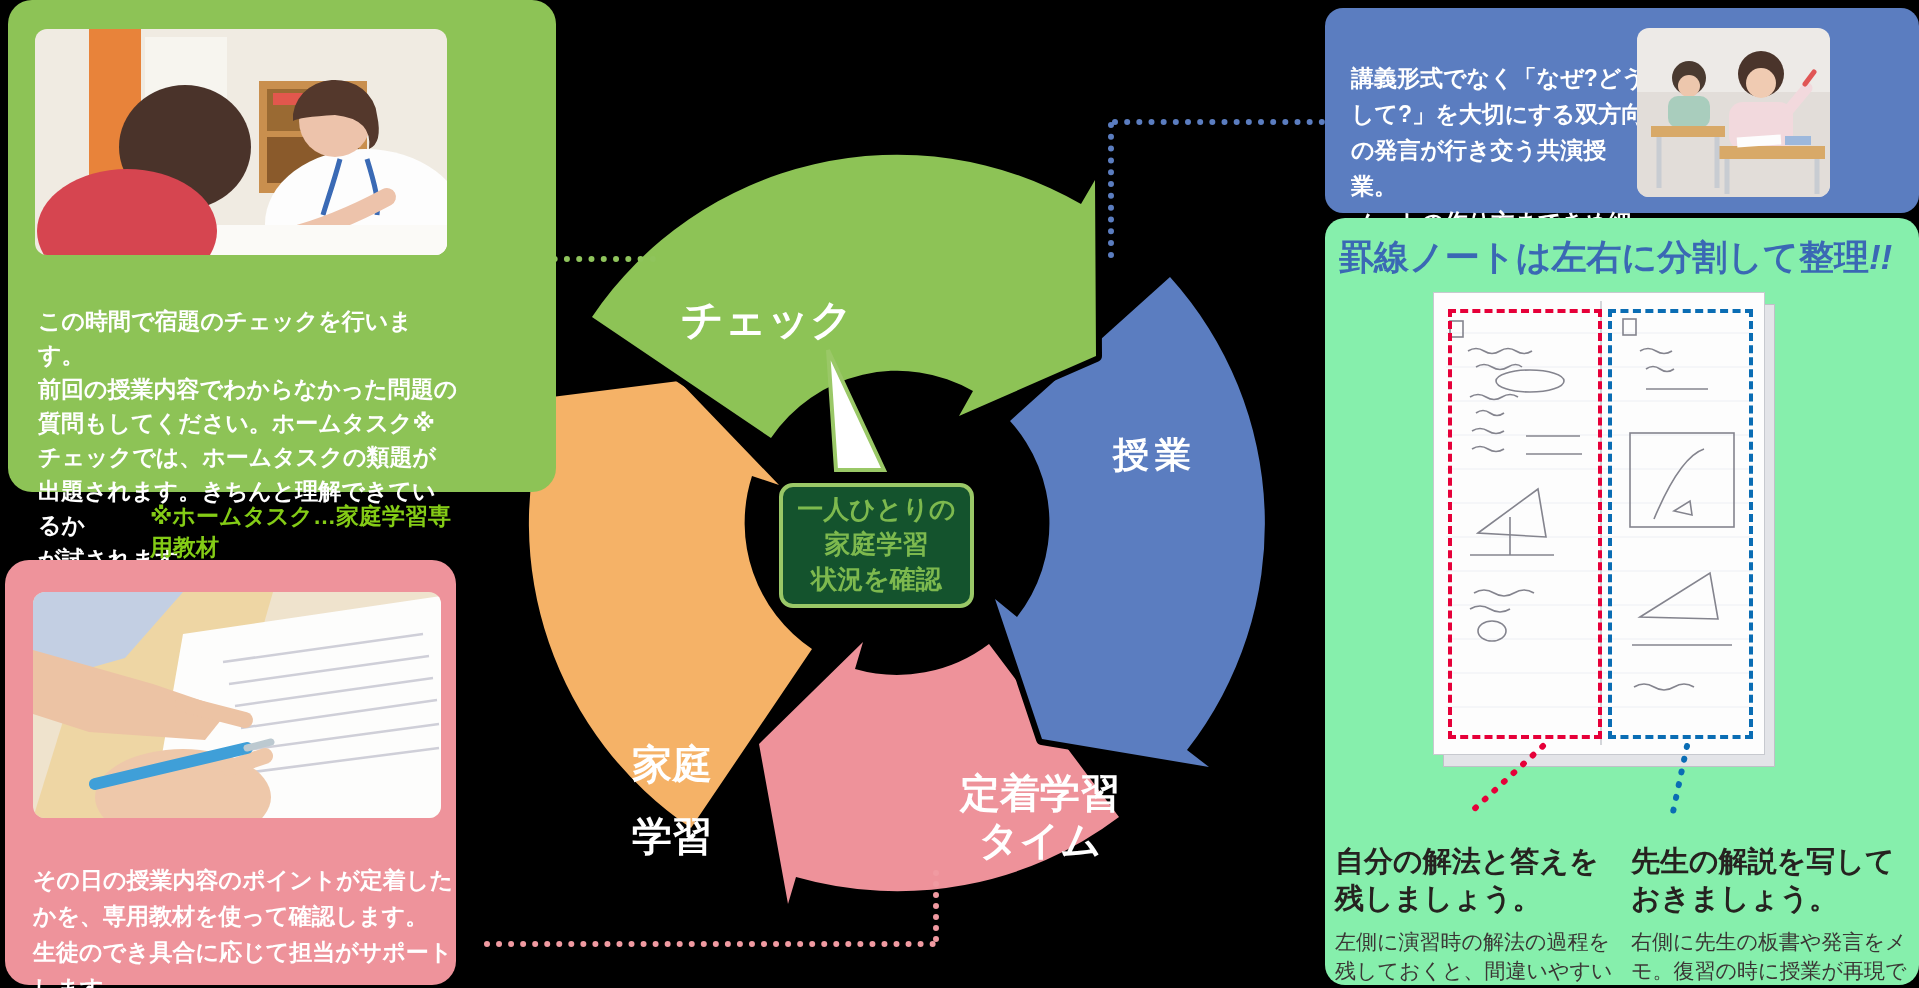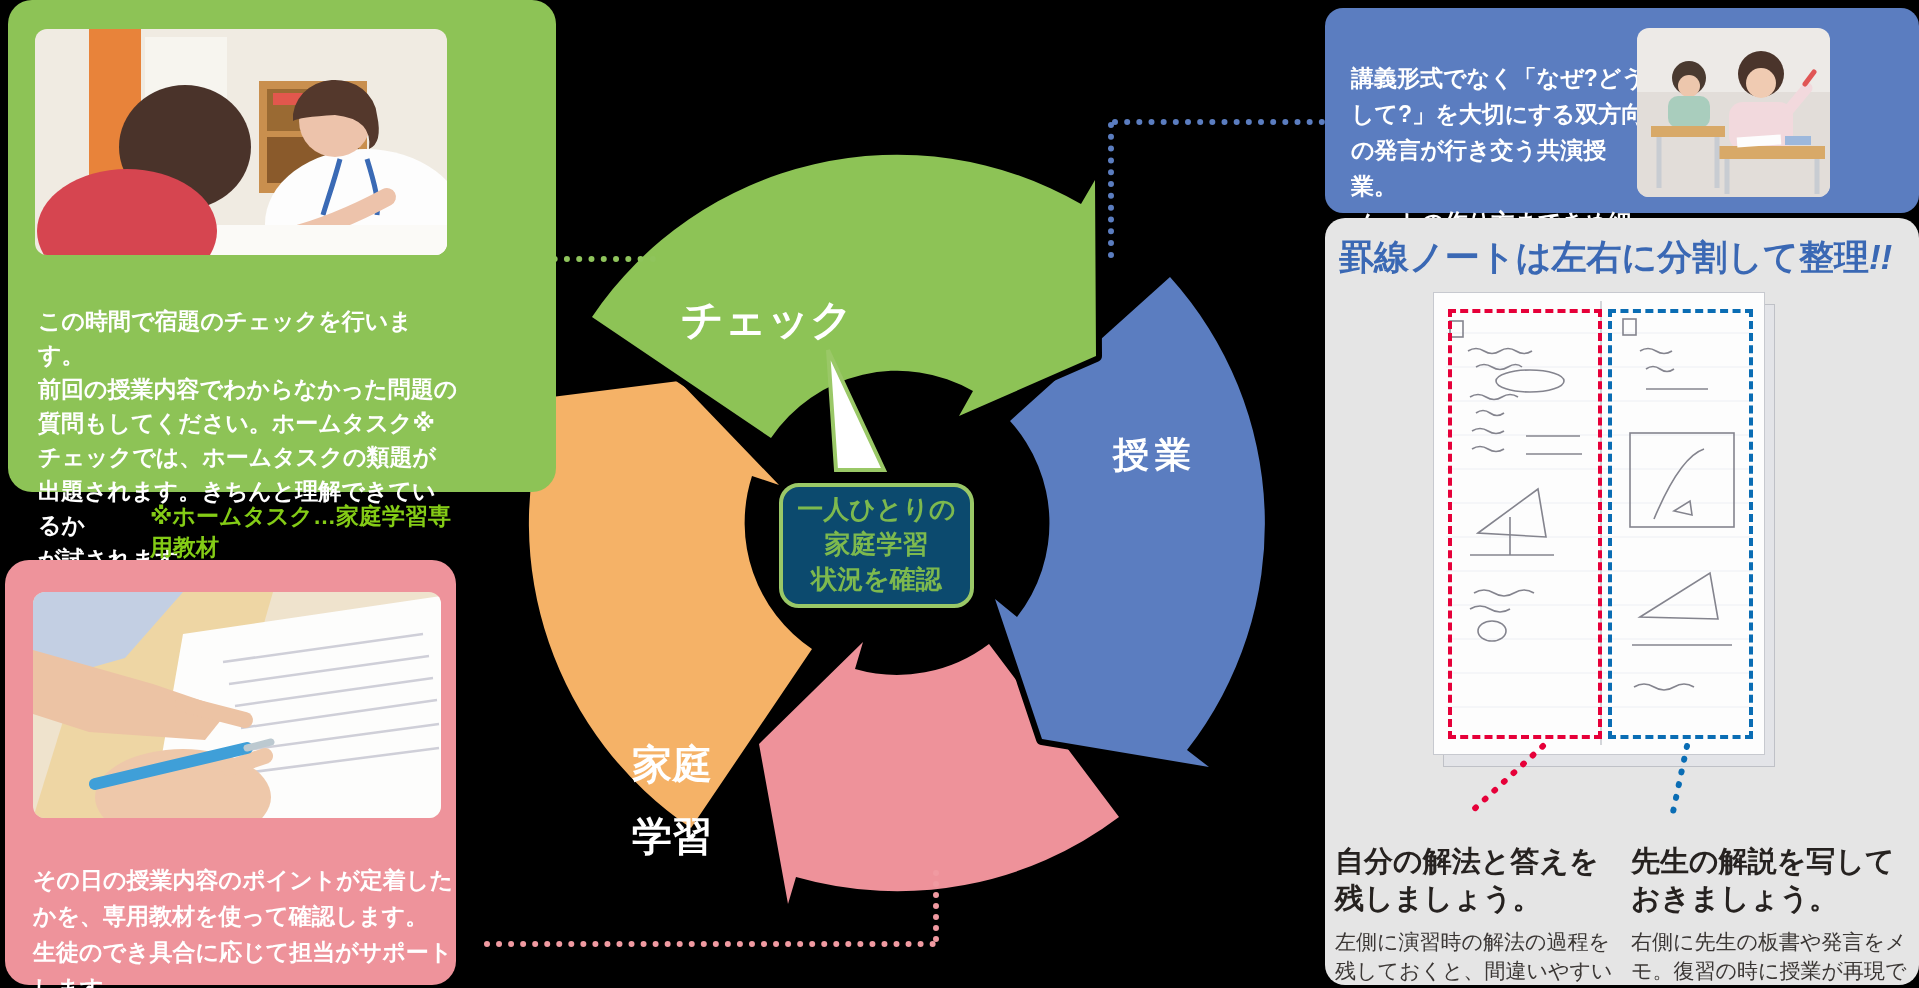--- a/index.html
+++ b/index.html
@@ -17,21 +17,21 @@
   #retention-box{left:5px;top:560px;width:451px;height:425px;background:#ee939b;border-radius:24px;}
   #retention-photo{left:28px;top:32px;width:408px;height:226px;border-radius:12px;overflow:hidden;}
   #retention-text{left:28px;top:274px;width:420px;color:#fff;font-size:23px;font-weight:bold;line-height:36px;}
 
   
   #class-box{left:1325px;top:8px;width:594px;height:205px;background:#5b7dc0;border-radius:18px;}
   #class-text{left:26px;top:24px;width:300px;color:#fff;font-size:23px;font-weight:bold;line-height:36px;}
   #class-photo{left:312px;top:20px;width:193px;height:169px;border-radius:12px;overflow:hidden;}
 
   
-  #note-panel{left:1325px;top:218px;width:594px;height:767px;background:#e5e5e5;border-radius:20px;}
+  #note-panel{left:1325px;top:218px;width:594px;height:767px;background:#86efac;border-radius:20px;}
   #note-title{left:14px;top:16px;width:566px;color:#3a68b4;font-size:35px;font-weight:bold;letter-spacing:0;}
   #note-title i{font-style:italic;}
   #notebook-back{left:118px;top:86px;width:330px;height:461px;background:#e3e4e8;border:1px solid #bfc1c7;}
   #notebook{left:108px;top:74px;width:330px;height:461px;background:#fdfdfd;border:1px solid #c7c9cf;}
   .dashed-col{position:absolute;top:16px;width:146px;height:422px;}
   #red-dash{left:14px;border:4px dashed #e60039;}
   #blue-dash{left:174px;width:137px;border:4px dashed #0a6db4;}
   .notecol-head{font-size:29px;font-weight:bold;color:#262220;line-height:37px;}
   .notecol-body{font-size:21px;color:#3b3735;line-height:29px;margin-top:10px;}
   #notecol-left{left:10px;top:597px;width:290px;}
@@ -46,22 +46,22 @@
   #conn-pink-h{left:484px;top:941px;width:452px;border-color:#f09aa1;}
   #conn-pink-v{left:933px;top:870px;height:72px;border-color:#f09aa1;}
 
   
   #cycle-svg{left:0;top:0;width:1919px;height:988px;pointer-events:none;}
   .arc-label{color:#fff;font-weight:bold;text-align:center;line-height:50px;}
   #label-check{left:647px;top:295px;width:240px;font-size:42px;}
   #label-class{left:1060px;top:430px;width:190px;font-size:36px;letter-spacing:6px;}
   #label-retention{left:920px;top:742px;width:240px;font-size:40px;line-height:47px;}
   #label-home{left:592px;top:700px;width:160px;font-size:40px;line-height:72px;}
-  #bubble{left:779px;top:455px;width:187px;height:112px;background:#0c4a6e;border:4px solid #9ac867;
-          border-radius:20px;text-align:center;color:#7db94e;font-size:26px;font-weight:bold;line-height:35px;padding-top:5px;}
+  #bubble{left:779px;top:455px;width:187px;height:112px;background:#14532d;border:4px solid #9ac867;
+          border-radius:14px;text-align:center;color:#7db94e;font-size:26px;font-weight:bold;line-height:35px;padding-top:5px;}
   .scribble{stroke:#84848e;stroke-width:1.6;fill:none;}
   .ruled{stroke:#edeff4;stroke-width:1;}
 </style>
 </head>
 <body>
 
 <div id="page">
 
   <svg id="cycle-svg" class="abs" viewBox="0 0 1919 988">
     <path d="M1119 817 A368 368 0 0 1 796 877 L788 904 L759 744 L863 642 L855 669 A152 152 0 0 0 989 644 Z" stroke="#000" stroke-width="12" stroke-linejoin="round" paint-order="stroke" fill="#ee929a"></path>
@@ -72,20 +72,22 @@
   </svg>
 
   <div class="abs dot-h" id="conn-green"></div>
   <div class="abs dot-h" id="conn-blue-h"></div>
   <div class="abs dot-v" id="conn-blue-v"></div>
   <div class="abs dot-h" id="conn-pink-h"></div>
   <div class="abs dot-v" id="conn-pink-v"></div>
 
   <div class="abs arc-label" id="label-check">チェック</div>
   <div class="abs arc-label" id="label-class">授業</div>
+  <div class="abs arc-label pre" id="label-retention">定着学習
+タイム</div>
   <div class="abs arc-label pre" id="label-home">家庭
 学習</div>
 
   <div class="abs pre" id="bubble">一人ひとりの
 家庭学習
 状況を確認</div>
 
   <div class="abs" id="check-box">
     <div class="abs" id="check-photo">
       <svg width="412" height="226" viewBox="0 0 412 226">

